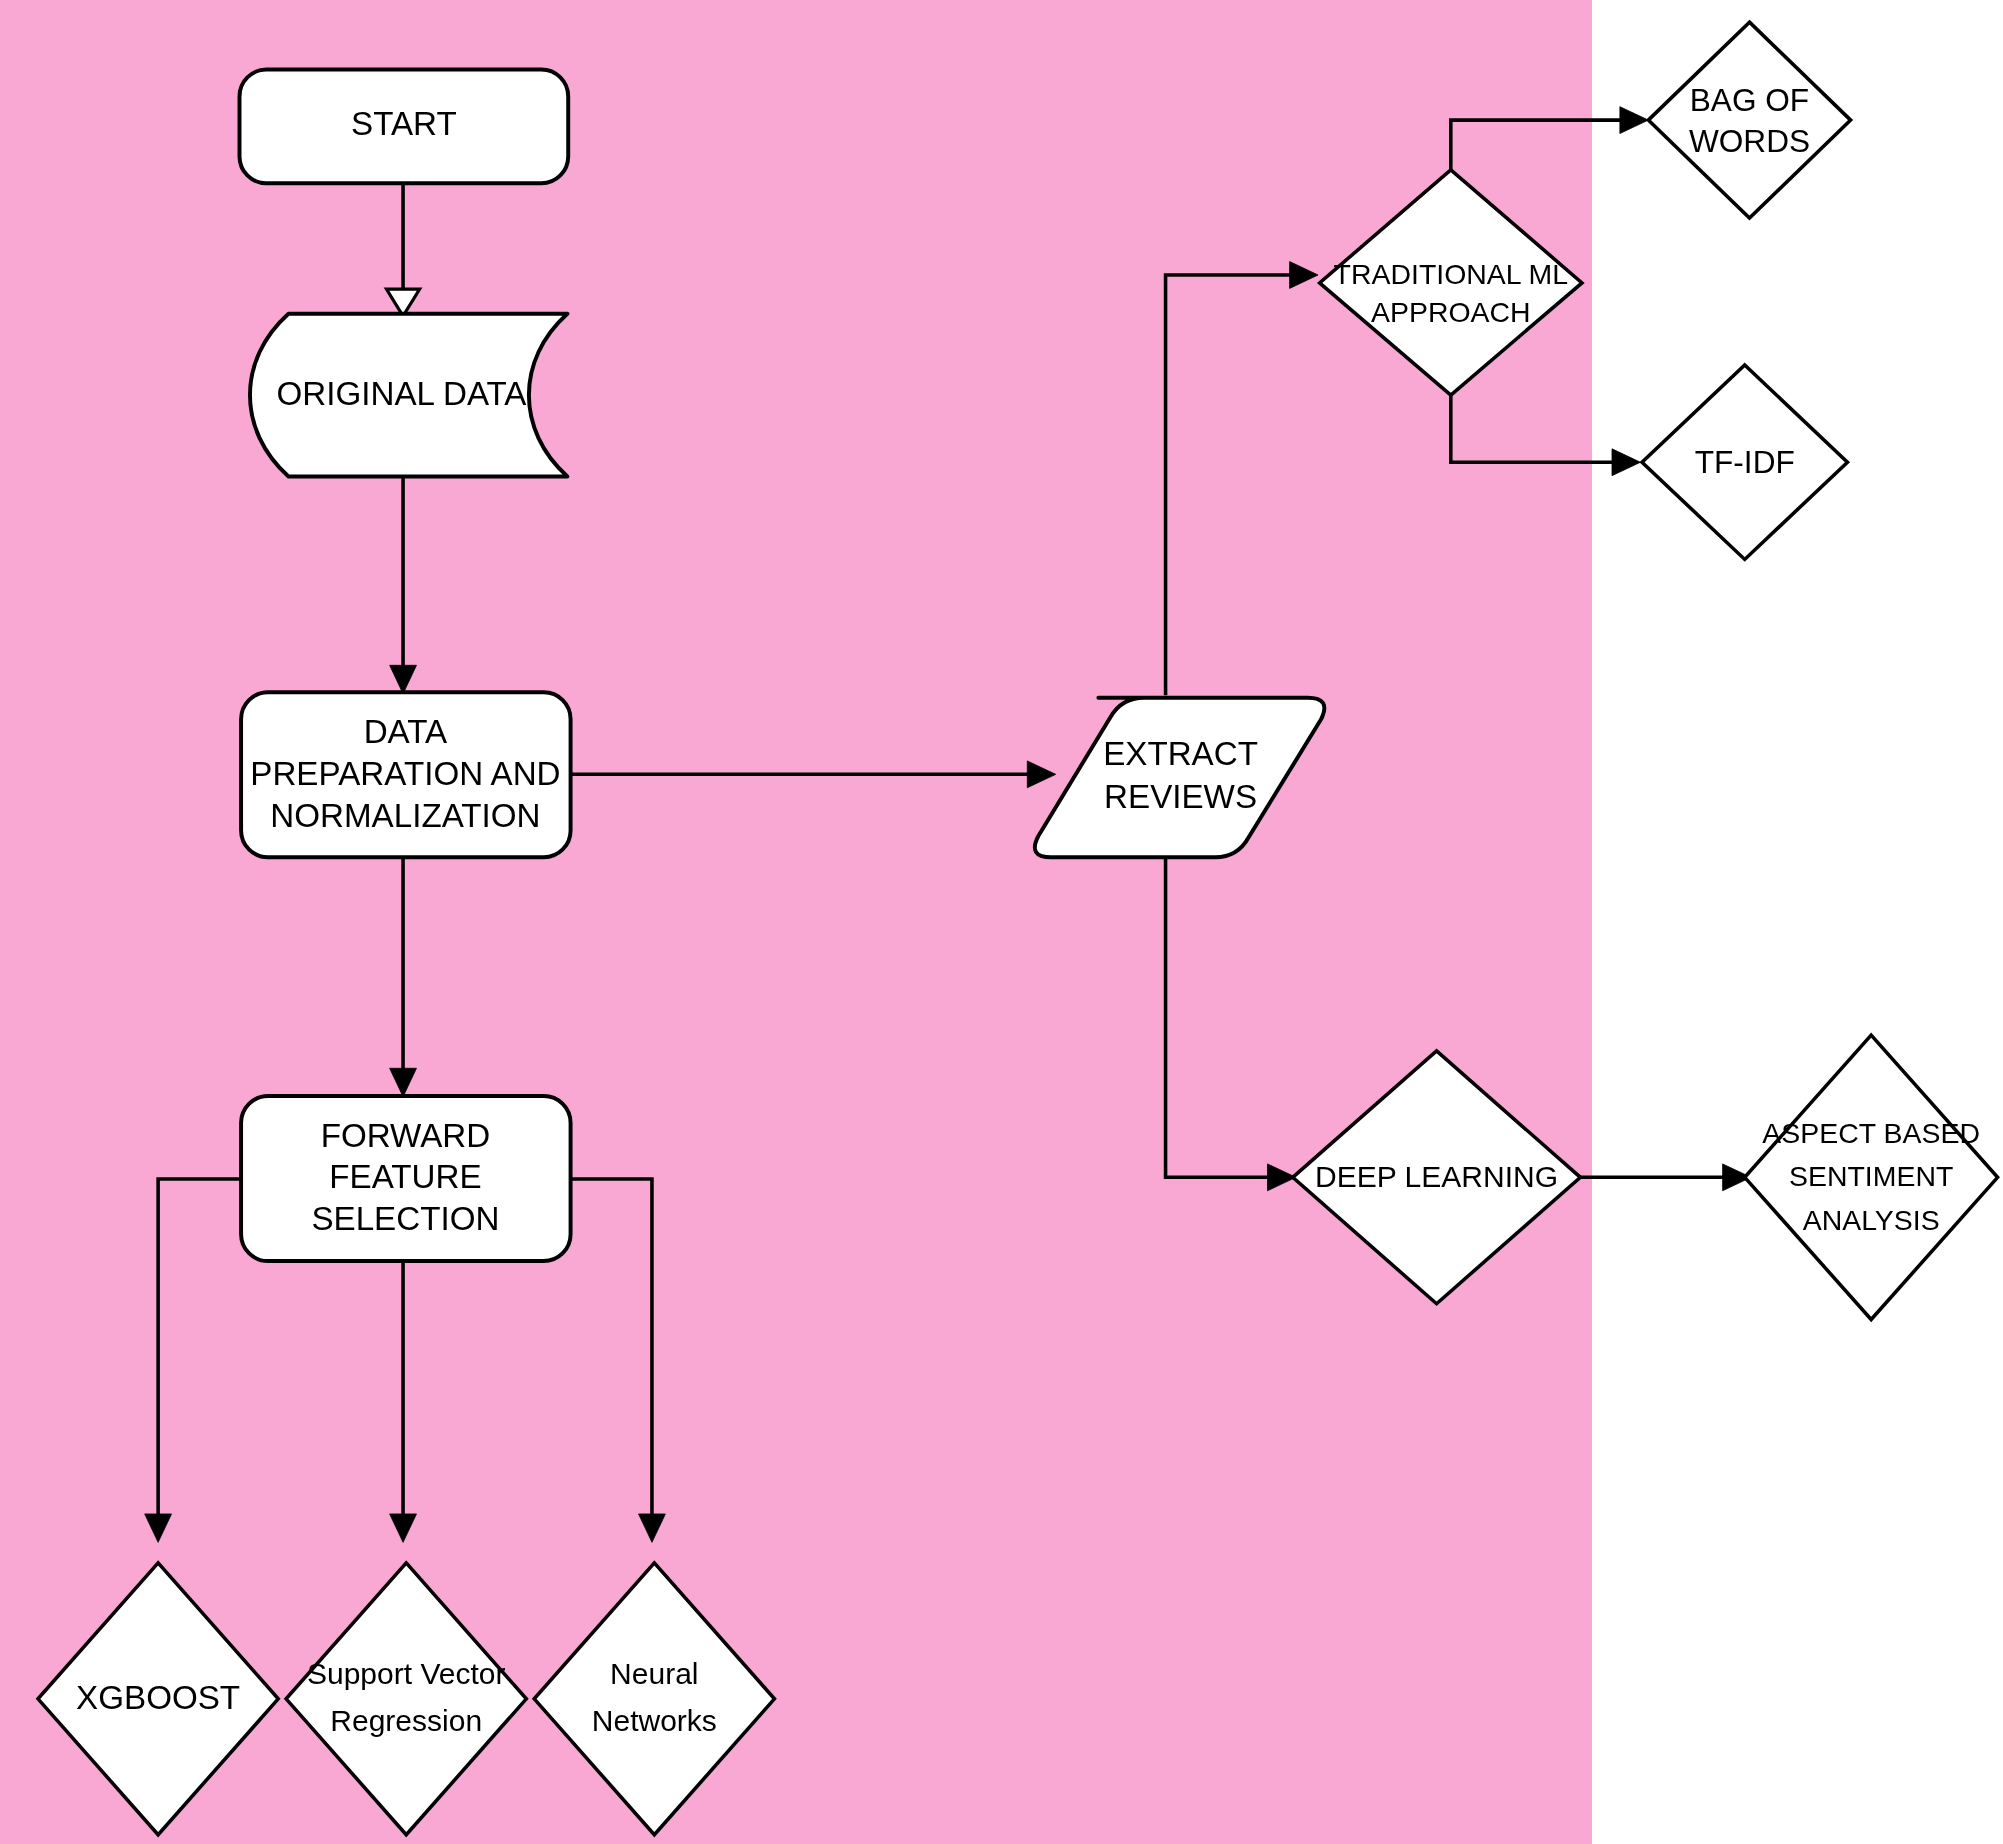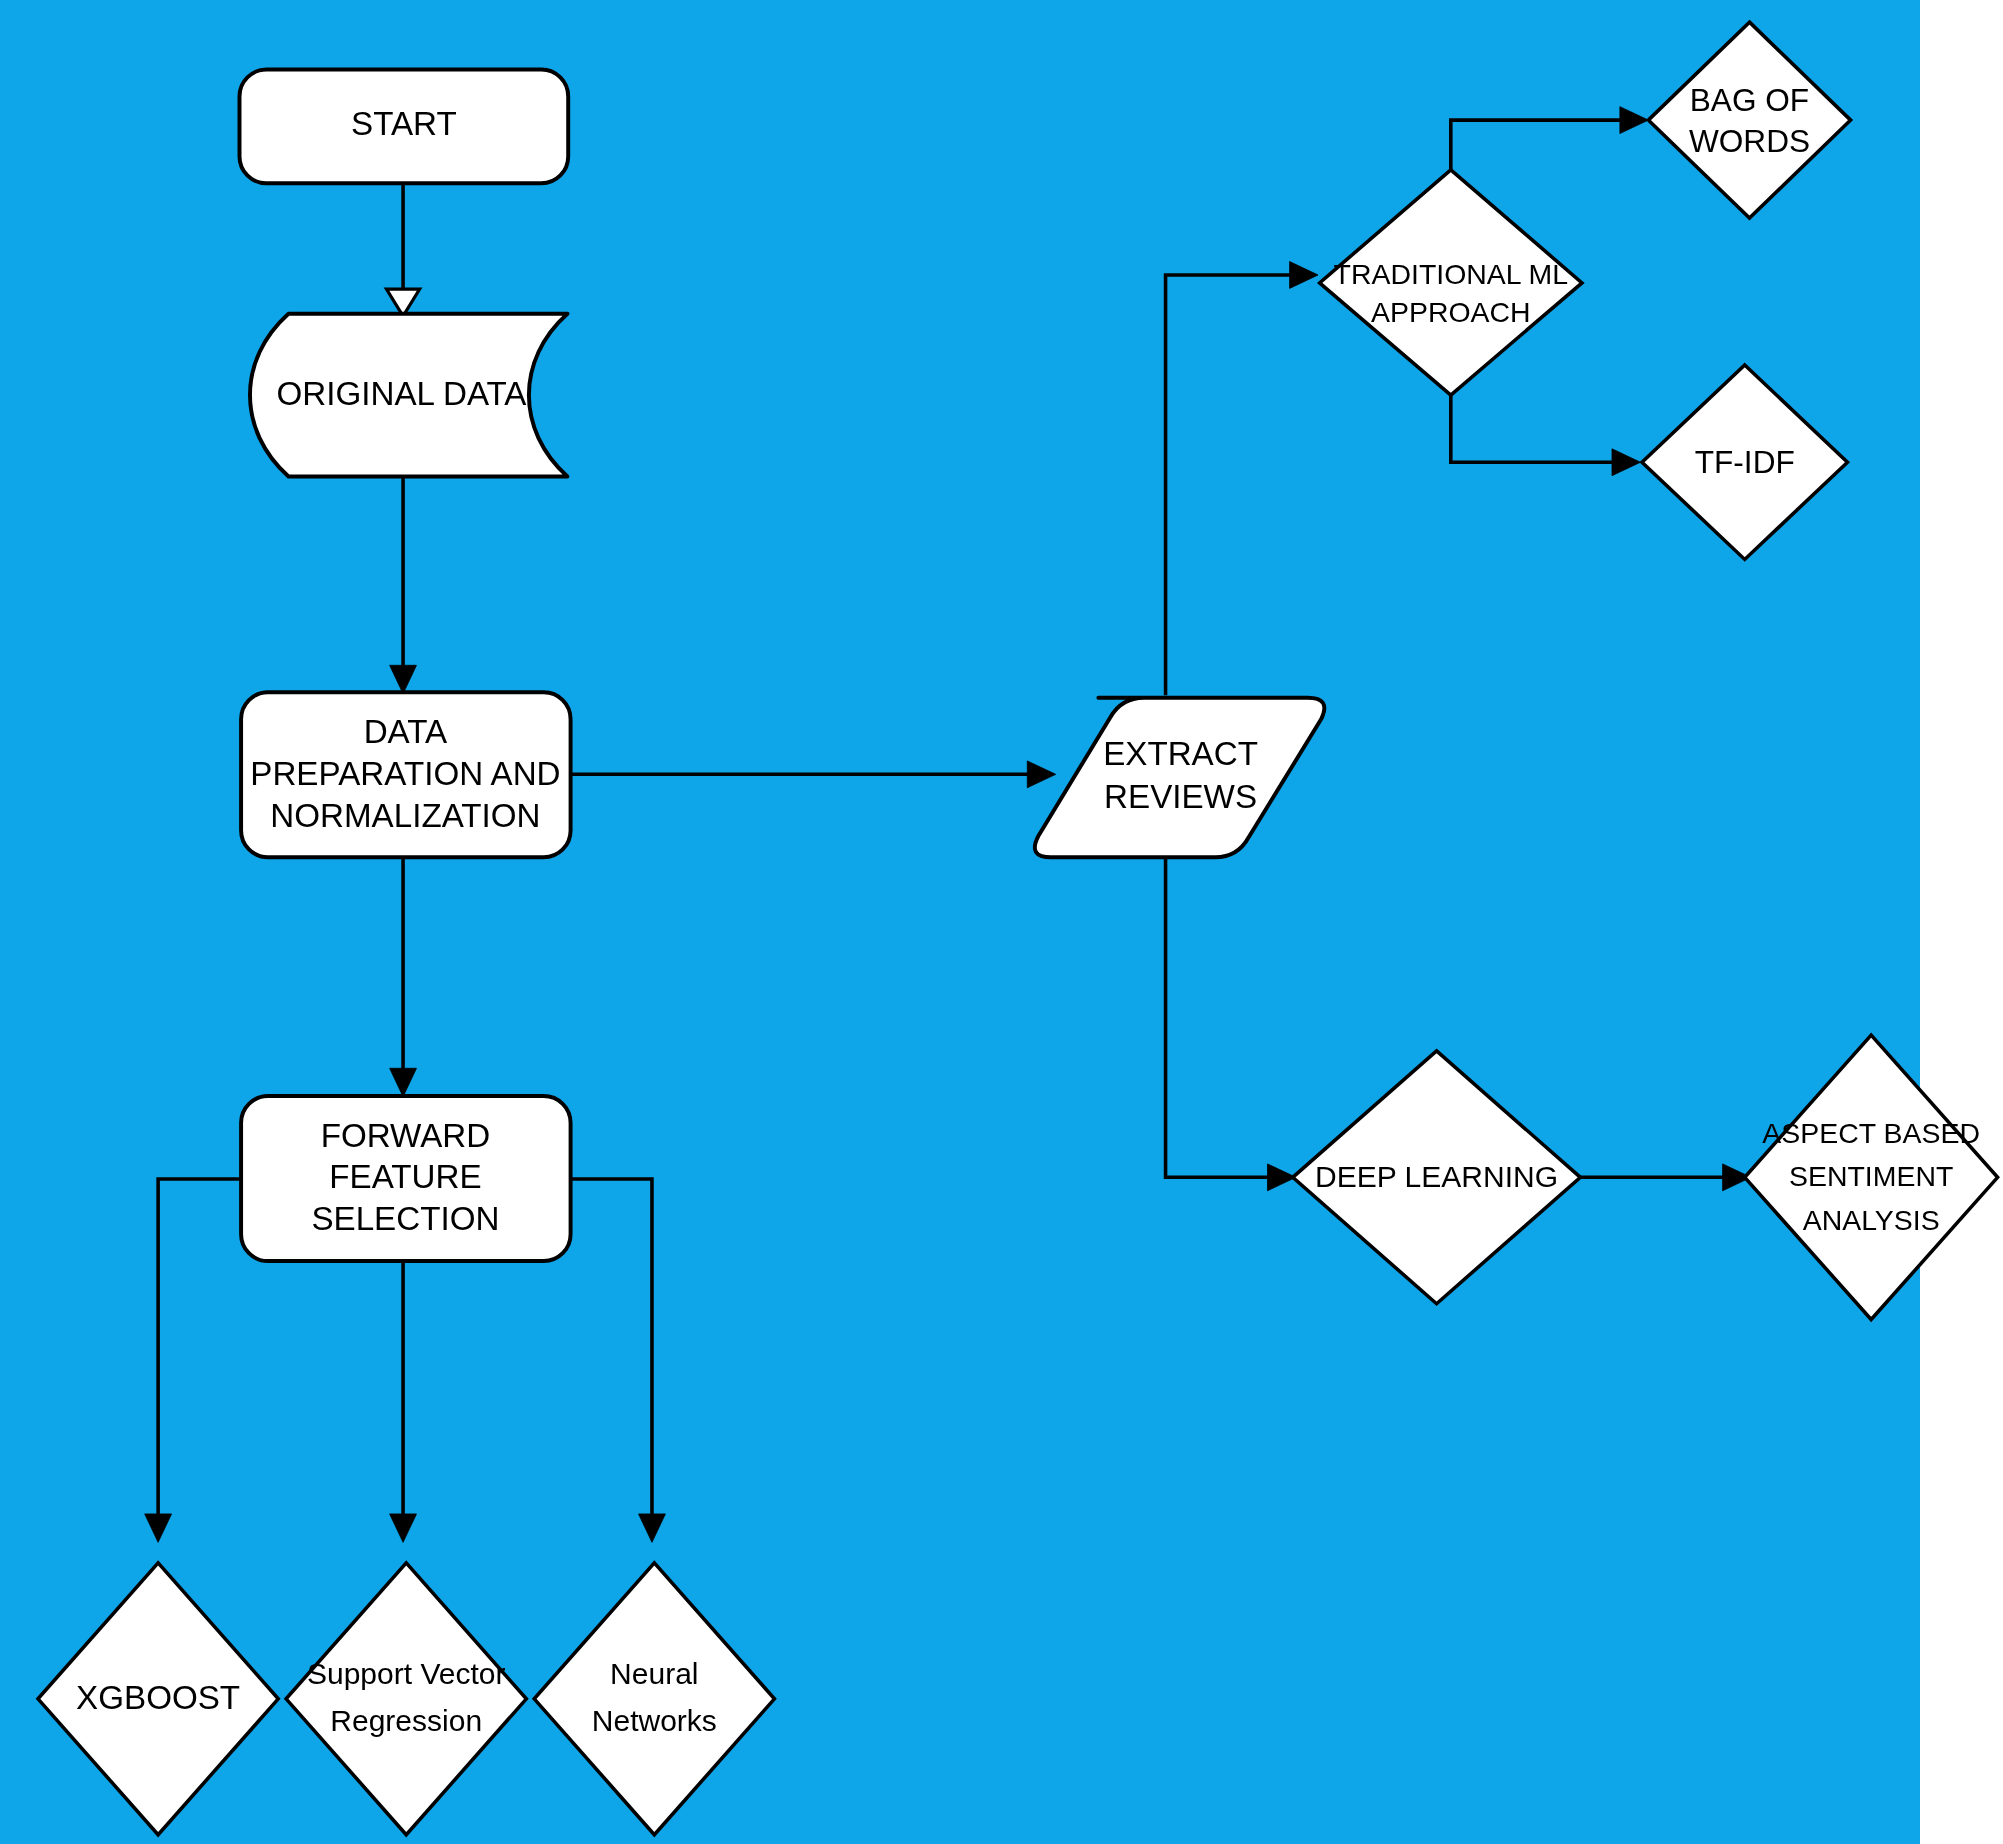--- a/index.html
+++ b/index.html
@@ -8,23 +8,23 @@
     background: #ffffff;
   }
   body {
     width: 2004px;
     height: 1845px;
     font-family: "Liberation Sans", sans-serif;
     overflow: hidden;
   }
   #flowchart-root {
     position: relative;
-    width: 1920px;
+    width: 1592px;
     height: 1845px;
-    background: #0ea5e9;
+    background: #f9a8d4;
   }
   svg#flow-svg {
     display: block;
     width: 2004px;
     height: 1845px;
   }
   .shape-outline {
     fill: #ffffff;
     stroke: #000000;
     stroke-width: 5;

